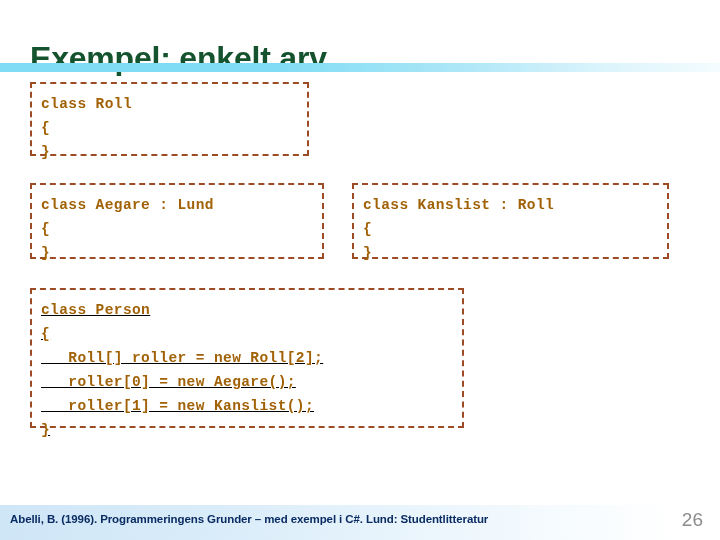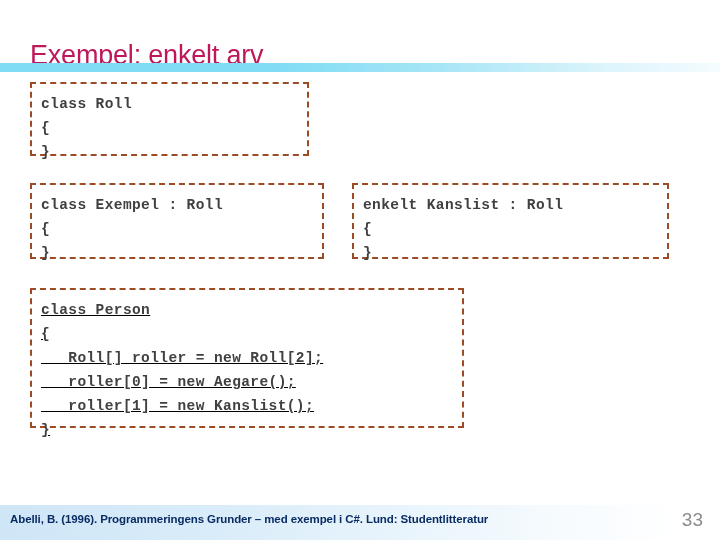--- a/index.html
+++ b/index.html
@@ -22,23 +22,23 @@
     height: 540px;
     background: #ffffff;
   }
 
   
   #slide-title {
     position: absolute;
     left: 30px;
     top: 19px;
     width: 660px;
-    font-size: 27px;
-    font-weight: normal;
-    color: #be185d;
+    font-size: 32px;
+    font-weight: bold;
+    color: #14532d;
     letter-spacing: -0.2px;
     line-height: 36px;
     white-space: nowrap;
   }
 
   
   #title-divider {
     position: absolute;
     left: 0px;
     top: 63px;
@@ -51,21 +51,21 @@
   .code-box {
     position: absolute;
     border: 2px dashed #9C4B25;
     box-sizing: border-box;
     background: transparent;
   }
   .code-text {
     font-family: "Liberation Mono", "DejaVu Sans Mono", monospace;
     font-size: 14.5px;
     font-weight: bold;
-    color: #404040;
+    color: #a16207;
     line-height: 24px;
     white-space: pre;
     margin: 0;
     padding: 8px 0 0 9px;
     letter-spacing: 0.4px;
   }
 
   #box-roll      { left: 30px;  top: 82px;  width: 279px; height: 74px; }
   #box-aegare    { left: 30px;  top: 183px; width: 294px; height: 76px; }
   #box-kanslist  { left: 352px; top: 183px; width: 317px; height: 76px; }
@@ -109,39 +109,39 @@
 
   <div id="title-divider"></div>
 
   <div id="box-roll" class="code-box">
     <pre class="code-text">class Roll
 {
 }</pre>
   </div>
 
   <div id="box-aegare" class="code-box">
-    <pre class="code-text">class Exempel : Roll
+    <pre class="code-text">class Aegare : Lund
 {
 }</pre>
   </div>
 
   <div id="box-kanslist" class="code-box">
-    <pre class="code-text">enkelt Kanslist : Roll
+    <pre class="code-text">class Kanslist : Roll
 {
 }</pre>
   </div>
 
   <div id="box-person" class="code-box">
     <pre class="code-text">class Person
 {
    Roll[] roller = new Roll[2];
    roller[0] = new Aegare();
    roller[1] = new Kanslist();
 }</pre>
   </div>
 
   <div id="footer-bar"></div>
 
   <div id="footer-citation">Abelli, B. (1996). Programmeringens Grunder – med exempel i C#. Lund: Studentlitteratur</div>
 
-  <div id="page-number">33</div>
+  <div id="page-number">26</div>
 
 </div>
 
 </body></html>

